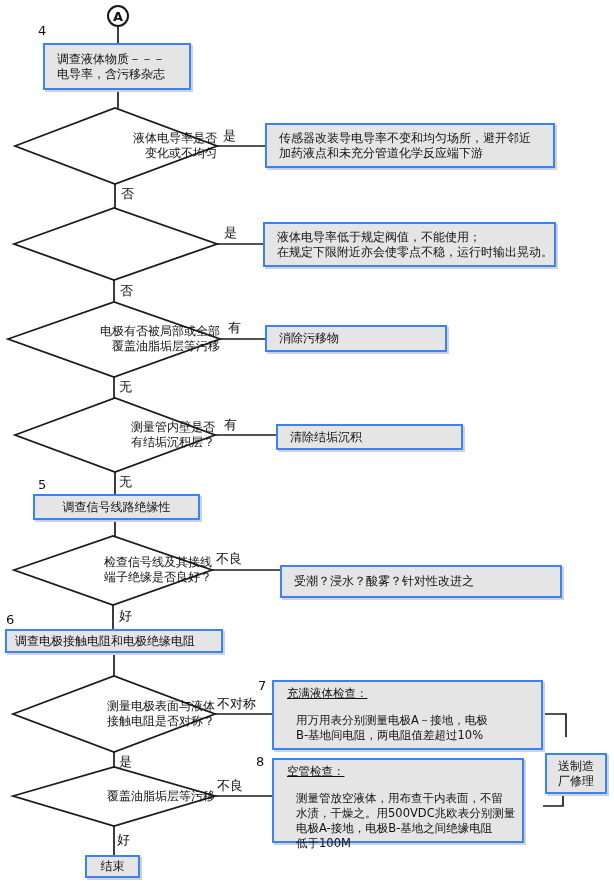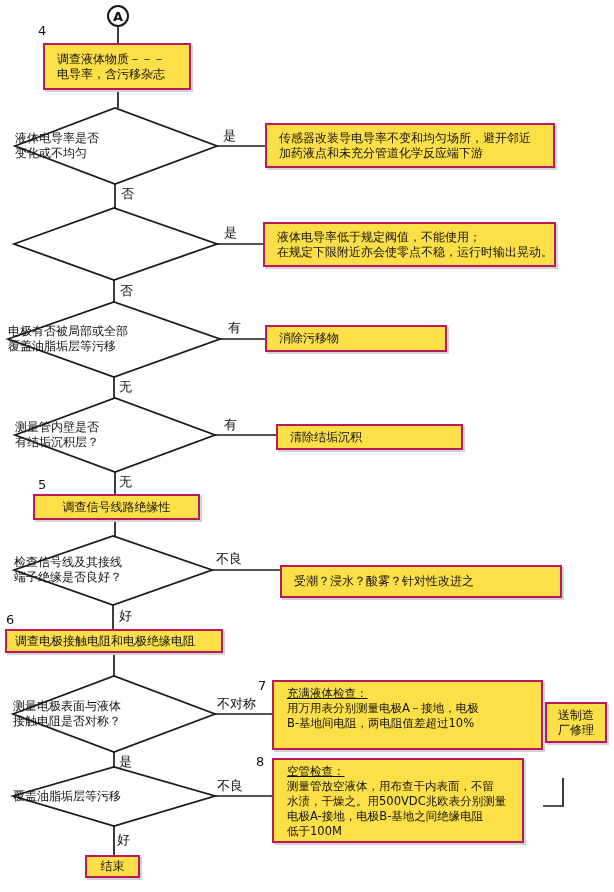--- a/index.html
+++ b/index.html
@@ -3,36 +3,37 @@
 <meta charset="utf-8">
 <style>
   * { box-sizing: border-box; margin: 0; padding: 0; }
   html,body { background:#e8e8e8; }
   .stage{
     position:relative; width:614px; height:892px; background:#ffffff;
     font-family:"DejaVu Sans", sans-serif; color:#111; overflow:hidden;
   }
   .layer{ position:absolute; left:0; top:0; }
   .box{
-    position:absolute; background:#fde047; border:2px solid #be185d;
+    position:absolute; background:#e5e5e5; border:2px solid #3b82f6;
     display:flex; align-items:center; box-shadow:2px 2px 0 #d2d2d2;
   }
   .box-text{
     white-space:pre-line; font-size:12px; line-height:15px; padding-left:12px;
   }
   .box.center{ justify-content:center; }
   .box.center .box-text{ padding:0; text-align:center; }
   .box.col{
     flex-direction:column; align-items:flex-start; justify-content:flex-start;
     padding:4px 4px 0 13px;
+    gap:12px;
   }
   .utitle{ font-size:11.5px; line-height:15px; text-decoration:underline; white-space:pre-line; }
-  .bodytxt{ font-size:11.5px; line-height:15px; white-space:pre-line; }
+  .bodytxt{ font-size:11.5px; line-height:15px; white-space:pre-line;margin-left:9px; }
   .dtext{
-    position:absolute; text-align:left; font-size:12px; line-height:15px;
+    position:absolute; text-align:right; font-size:12px; line-height:15px;
     white-space:pre-line;
   }
   .lbl{ position:absolute; font-size:13px; line-height:15px; }
   .num{ position:absolute; font-size:13px; line-height:14px; }
   .circ{
     position:absolute; left:107px; top:5px; width:22px; height:22px;
     border:2px solid #161616; border-radius:50%; background:#fff;
     display:flex; align-items:center; justify-content:center;
     font-size:13px; font-weight:bold;
   }
@@ -127,21 +128,21 @@
   </div>
 
   <div class="box col" style="left:272px;top:758px;width:252px;height:85px">
     <span class="utitle">空管检查：</span>
     <span class="bodytxt">测量管放空液体，用布查干内表面，不留
 水渍，干燥之。用500VDC兆欧表分别测量
 电极A-接地，电极B-基地之间绝缘电阻
 低于100M</span>
   </div>
 
-  <div class="box center" style="left:545px;top:702px;width:62px;height:41px">
+  <div class="box center" style="left:545px;top:753px;width:62px;height:41px">
     <span class="box-text">送制造
 厂修理</span>
   </div>
 
   <div class="box center" style="left:85px;top:855px;width:55px;height:23px">
     <span class="box-text">结束</span>
   </div>
 
   <div class="dtext" style="left:15px;top:131px;width:202px">液体电导率是否
 变化或不均匀</div>

